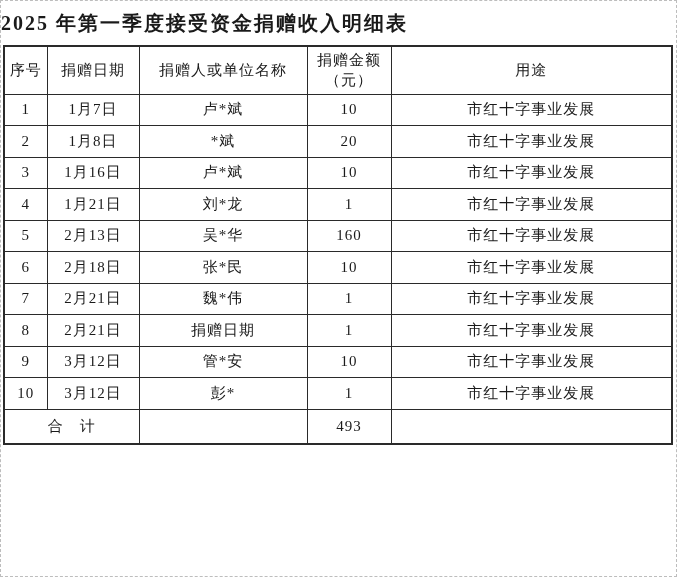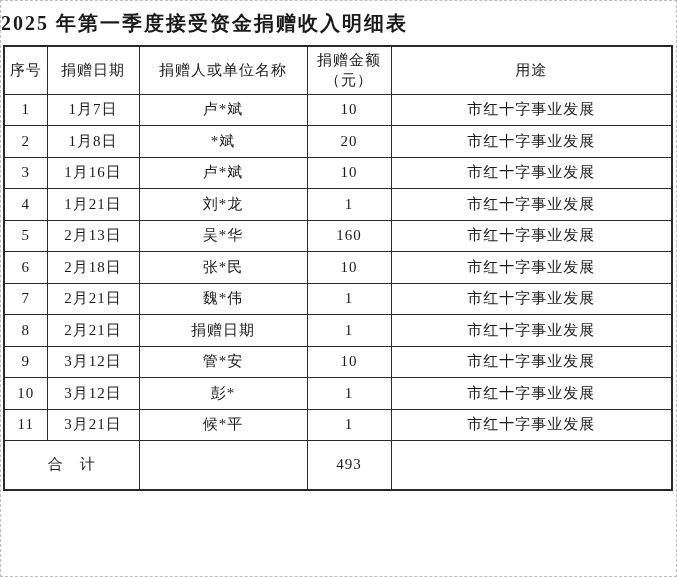--- a/index.html
+++ b/index.html
@@ -35,21 +35,21 @@
     vertical-align: middle;
     font-size: 15px;
     font-weight: normal;
     letter-spacing: 1px;
     padding: 0;
     overflow: hidden;
     white-space: nowrap;
   }
   .donation-table thead tr { height: 48px; }
   .donation-table tbody tr { height: 31.5px; }
-  .donation-table tfoot tr { height: 49px; }
+  .donation-table tfoot tr { height: 35px; }
   .donation-table th { line-height: 1.35; }
   .total-label { letter-spacing: 1px; }
 </style>
 </head>
 <body>
 
 <div class="page">
   <div class="title">2025 年第一季度接受资金捐赠收入明细表</div>
 
   <table class="donation-table">
@@ -136,27 +136,20 @@
           <td>10</td>
           <td>市红十字事业发展</td>
         </tr>
         <tr>
           <td>10</td>
           <td>3月12日</td>
           <td>彭*</td>
           <td>1</td>
           <td>市红十字事业发展</td>
         </tr>
-        <tr>
-          <td>11</td>
-          <td>3月21日</td>
-          <td>候*平</td>
-          <td>1</td>
-          <td>市红十字事业发展</td>
-        </tr>
       </tbody>
     <tfoot>
       <tr>
         <td colspan="2" class="total-label">合　计</td>
         <td></td>
         <td>493</td>
         <td></td>
       </tr>
     </tfoot>
   </table>

